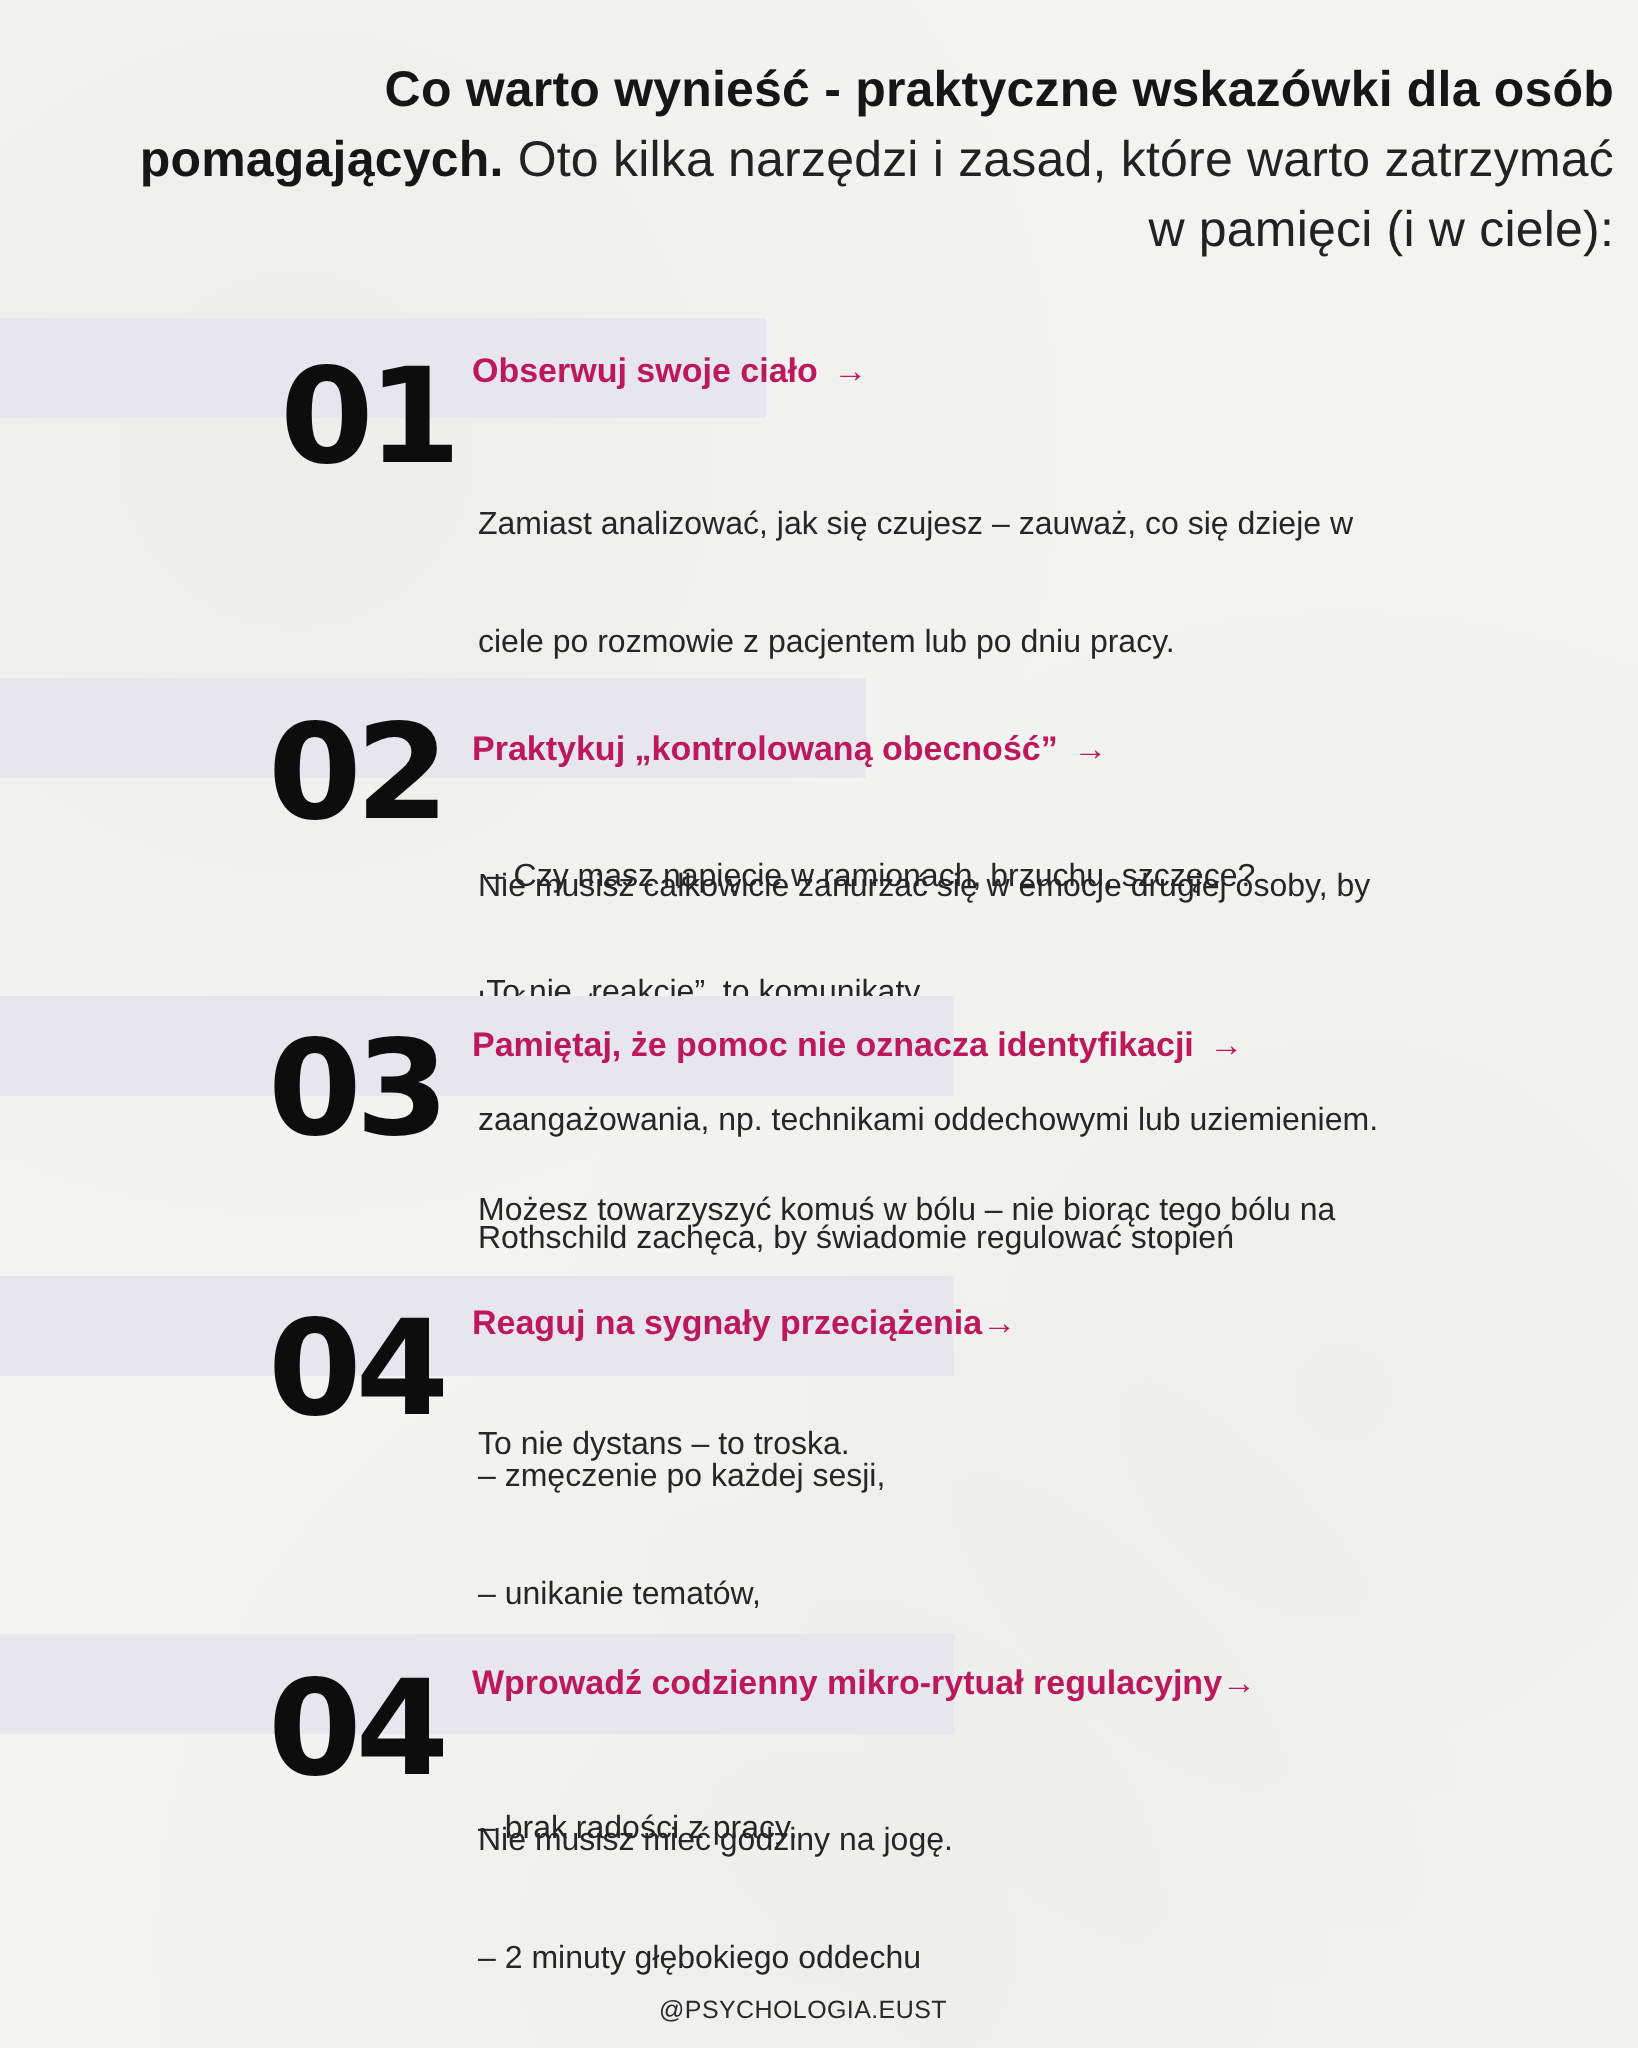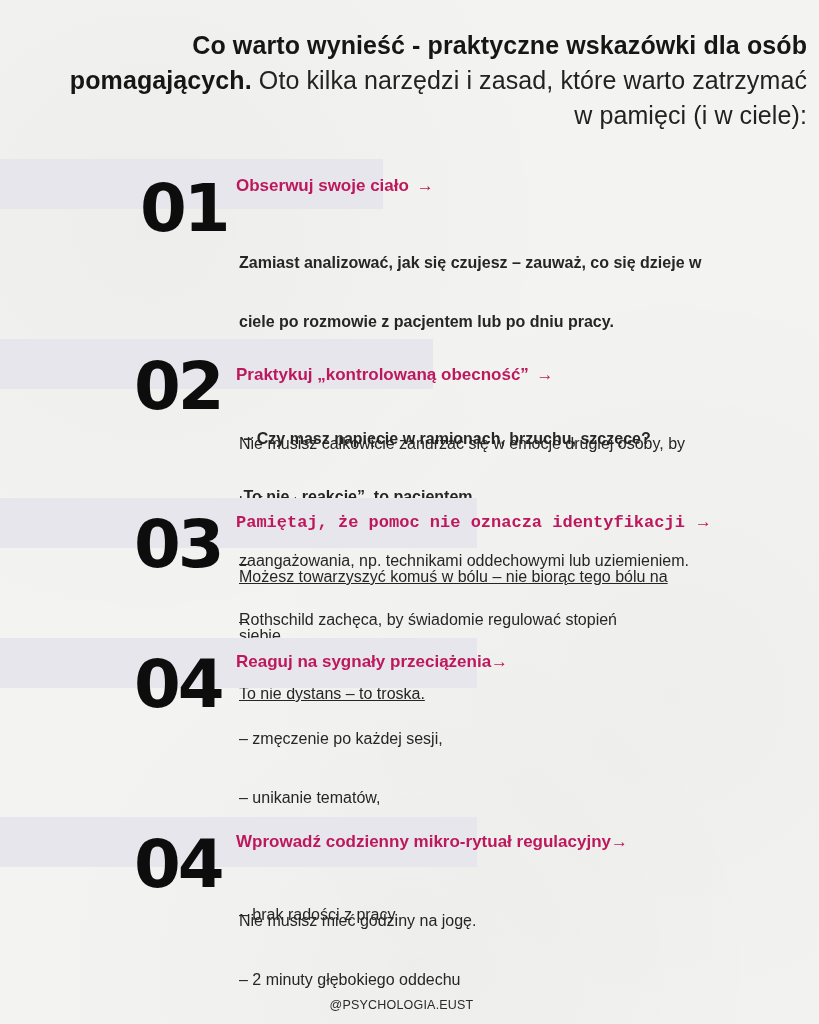--- a/index.html
+++ b/index.html
@@ -82,48 +82,48 @@
 <div class="intro">
   <span class="bold">Co warto wynieść - praktyczne wskazówki dla osób pomagających.</span><span class="light"> Oto kilka narzędzi i zasad, które warto zatrzymać w pamięci (i w ciele):</span>
 </div>
 
 <div class="band" style="top:159px; width:383px;"></div>
 <div class="num" style="left:140px; top:176px;">01</div>
 <div class="item-title" style="top:175px;">
   <span>Obserwuj swoje ciało</span>
   <span class="arrow">→</span>
 </div>
-<div class="item-body" style="top:214px;font-weight:bold;">
+<div class="item-body" style="top:214px;">
   <span class="line">Zamiast analizować, jak się czujesz – zauważ, co się dzieje w</span>
   <span class="line">ciele po rozmowie z pacjentem lub po dniu pracy.</span>
   <span class="line"> – Czy oddychasz płytko?</span>
   <span class="line"> – Czy masz napięcie w ramionach, brzuchu, szczęce?</span>
-  <span class="line"> To nie „reakcje”, to pacjentem.</span>
+  <span class="line"> To nie „reakcje”, to komunikaty.</span>
 </div>
 
 <div class="band" style="top:339px; width:433px;"></div>
 <div class="num" style="left:134px; top:354px;">02</div>
 <div class="item-title" style="top:364px;">
   <span>Praktykuj „kontrolowaną obecność”</span>
   <span class="arrow">→</span>
 </div>
 <div class="item-body" style="top:395px;">
   <span class="line">Nie musisz całkowicie zanurzać się w emocje drugiej osoby, by</span>
   <span class="line">być skutecznym.</span>
   <span class="line">zaangażowania, np. technikami oddechowymi lub uziemieniem.</span>
   <span class="line">Rothschild zachęca, by świadomie regulować stopień</span>
 </div>
 
 <div class="band" style="top:498px; width:477px;"></div>
 <div class="num" style="left:134px; top:512px;">03</div>
-<div class="item-title" style="top:512px;font-family:Liberation Mono, monospace;">
+<div class="item-title" style="top:512px;">
   <span>Pamiętaj, że pomoc nie oznacza identyfikacji</span>
   <span class="arrow">→</span>
 </div>
-<div class="item-body" style="top:528px;text-decoration:underline;">
+<div class="item-body" style="top:557px;">
   <span class="line">Możesz towarzyszyć komuś w bólu – nie biorąc tego bólu na</span>
   <span class="line">siebie.</span>
   <span class="line">To nie dystans – to troska.</span>
 </div>
 
 <div class="band" style="top:638px; width:477px;"></div>
 <div class="num" style="left:134px; top:652px;">04</div>
 <div class="item-title" style="top:651px;">
   <span>Reaguj na sygnały przeciążenia</span><span class="arrow" style="margin-left:0">→</span>
 </div>

